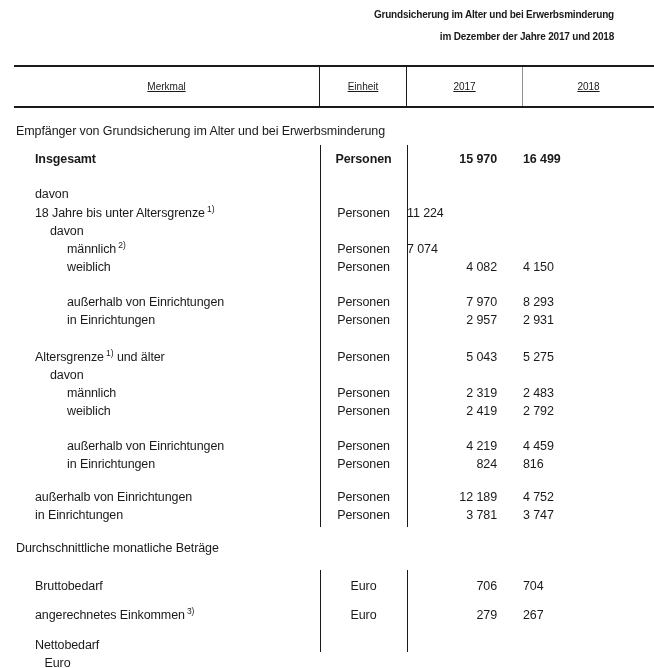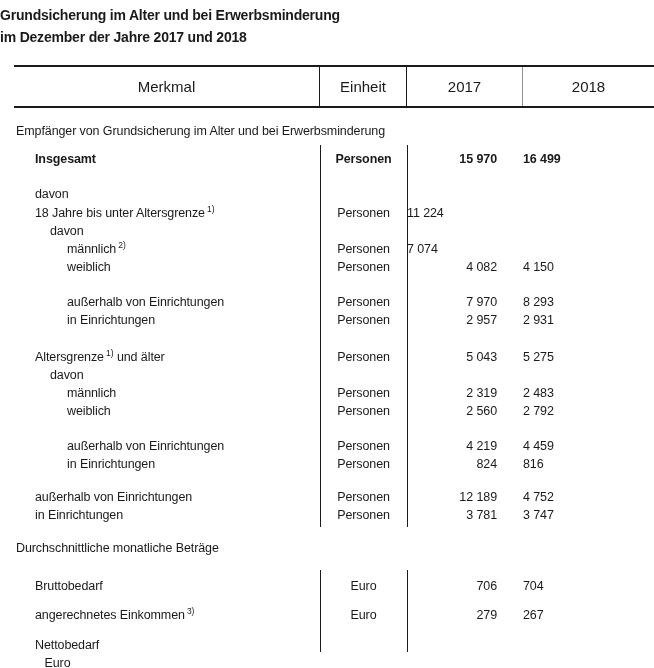--- a/index.html
+++ b/index.html
@@ -11,38 +11,39 @@
     background: #ffffff;
     font-family: "Liberation Sans", sans-serif;
     color: #1a1a1a;
     overflow: hidden;
   }
   .title {
     position: absolute;
     top: 4px;
     left: 0;
     width: 614px;
-    text-align: left;
+    text-align: right;
     font-weight: bold;
-    font-size: 14px;
+    font-size: 10px;
     line-height: 22px;
     letter-spacing: -0.2px;
   }
   
   .thead {
     position: absolute;
     left: 14px;
     top: 65px;
     width: 640px;
     height: 43px;
     border-top: 2px solid #1a1a1a;
     border-bottom: 2px solid #1a1a1a;
     display: flex;
     align-items: center;
-    font-size: 15px;
+    font-size: 10px;
+    text-decoration: underline;
   }
   .thead .hcell { text-align: center; height: 100%; display: flex; align-items: center; justify-content: center; }
   .hc-merkmal { width: 306px; border-right: 1.5px solid #1a1a1a; }
   .hc-einheit { width: 87px;  border-right: 1.5px solid #1a1a1a; }
   .hc-2017    { width: 116px; border-right: 1px solid #8f8f8f; }
   .hc-2018    { flex: 1; }
   
   .vline { position: absolute; width: 1.5px; background: #1a1a1a; }
   .vl-a1 { left: 319.5px; top: 145px; height: 382px; }
   .vl-a2 { left: 406.5px; top: 145px; height: 382px; }
@@ -155,21 +156,21 @@
       </div>
       <div class="row kind-data indent-3" style="top: 384px;">
         <div class="cell label"><span>männlich</span></div>
         <div class="cell unit">Personen</div>
         <div class="cell v1">2 319</div>
         <div class="cell v2">2 483</div>
       </div>
       <div class="row kind-data indent-3" style="top: 402px;">
         <div class="cell label"><span>weiblich</span></div>
         <div class="cell unit">Personen</div>
-        <div class="cell v1">2 560</div>
+        <div class="cell v1">2 419</div>
         <div class="cell v2">2 792</div>
       </div>
       <div class="row kind-data indent-3" style="top: 437px;">
         <div class="cell label"><span>außerhalb von Einrichtungen</span></div>
         <div class="cell unit">Personen</div>
         <div class="cell v1">4 219</div>
         <div class="cell v2">4 459</div>
       </div>
       <div class="row kind-data indent-3" style="top: 455px;">
         <div class="cell label"><span>in Einrichtungen</span></div>

